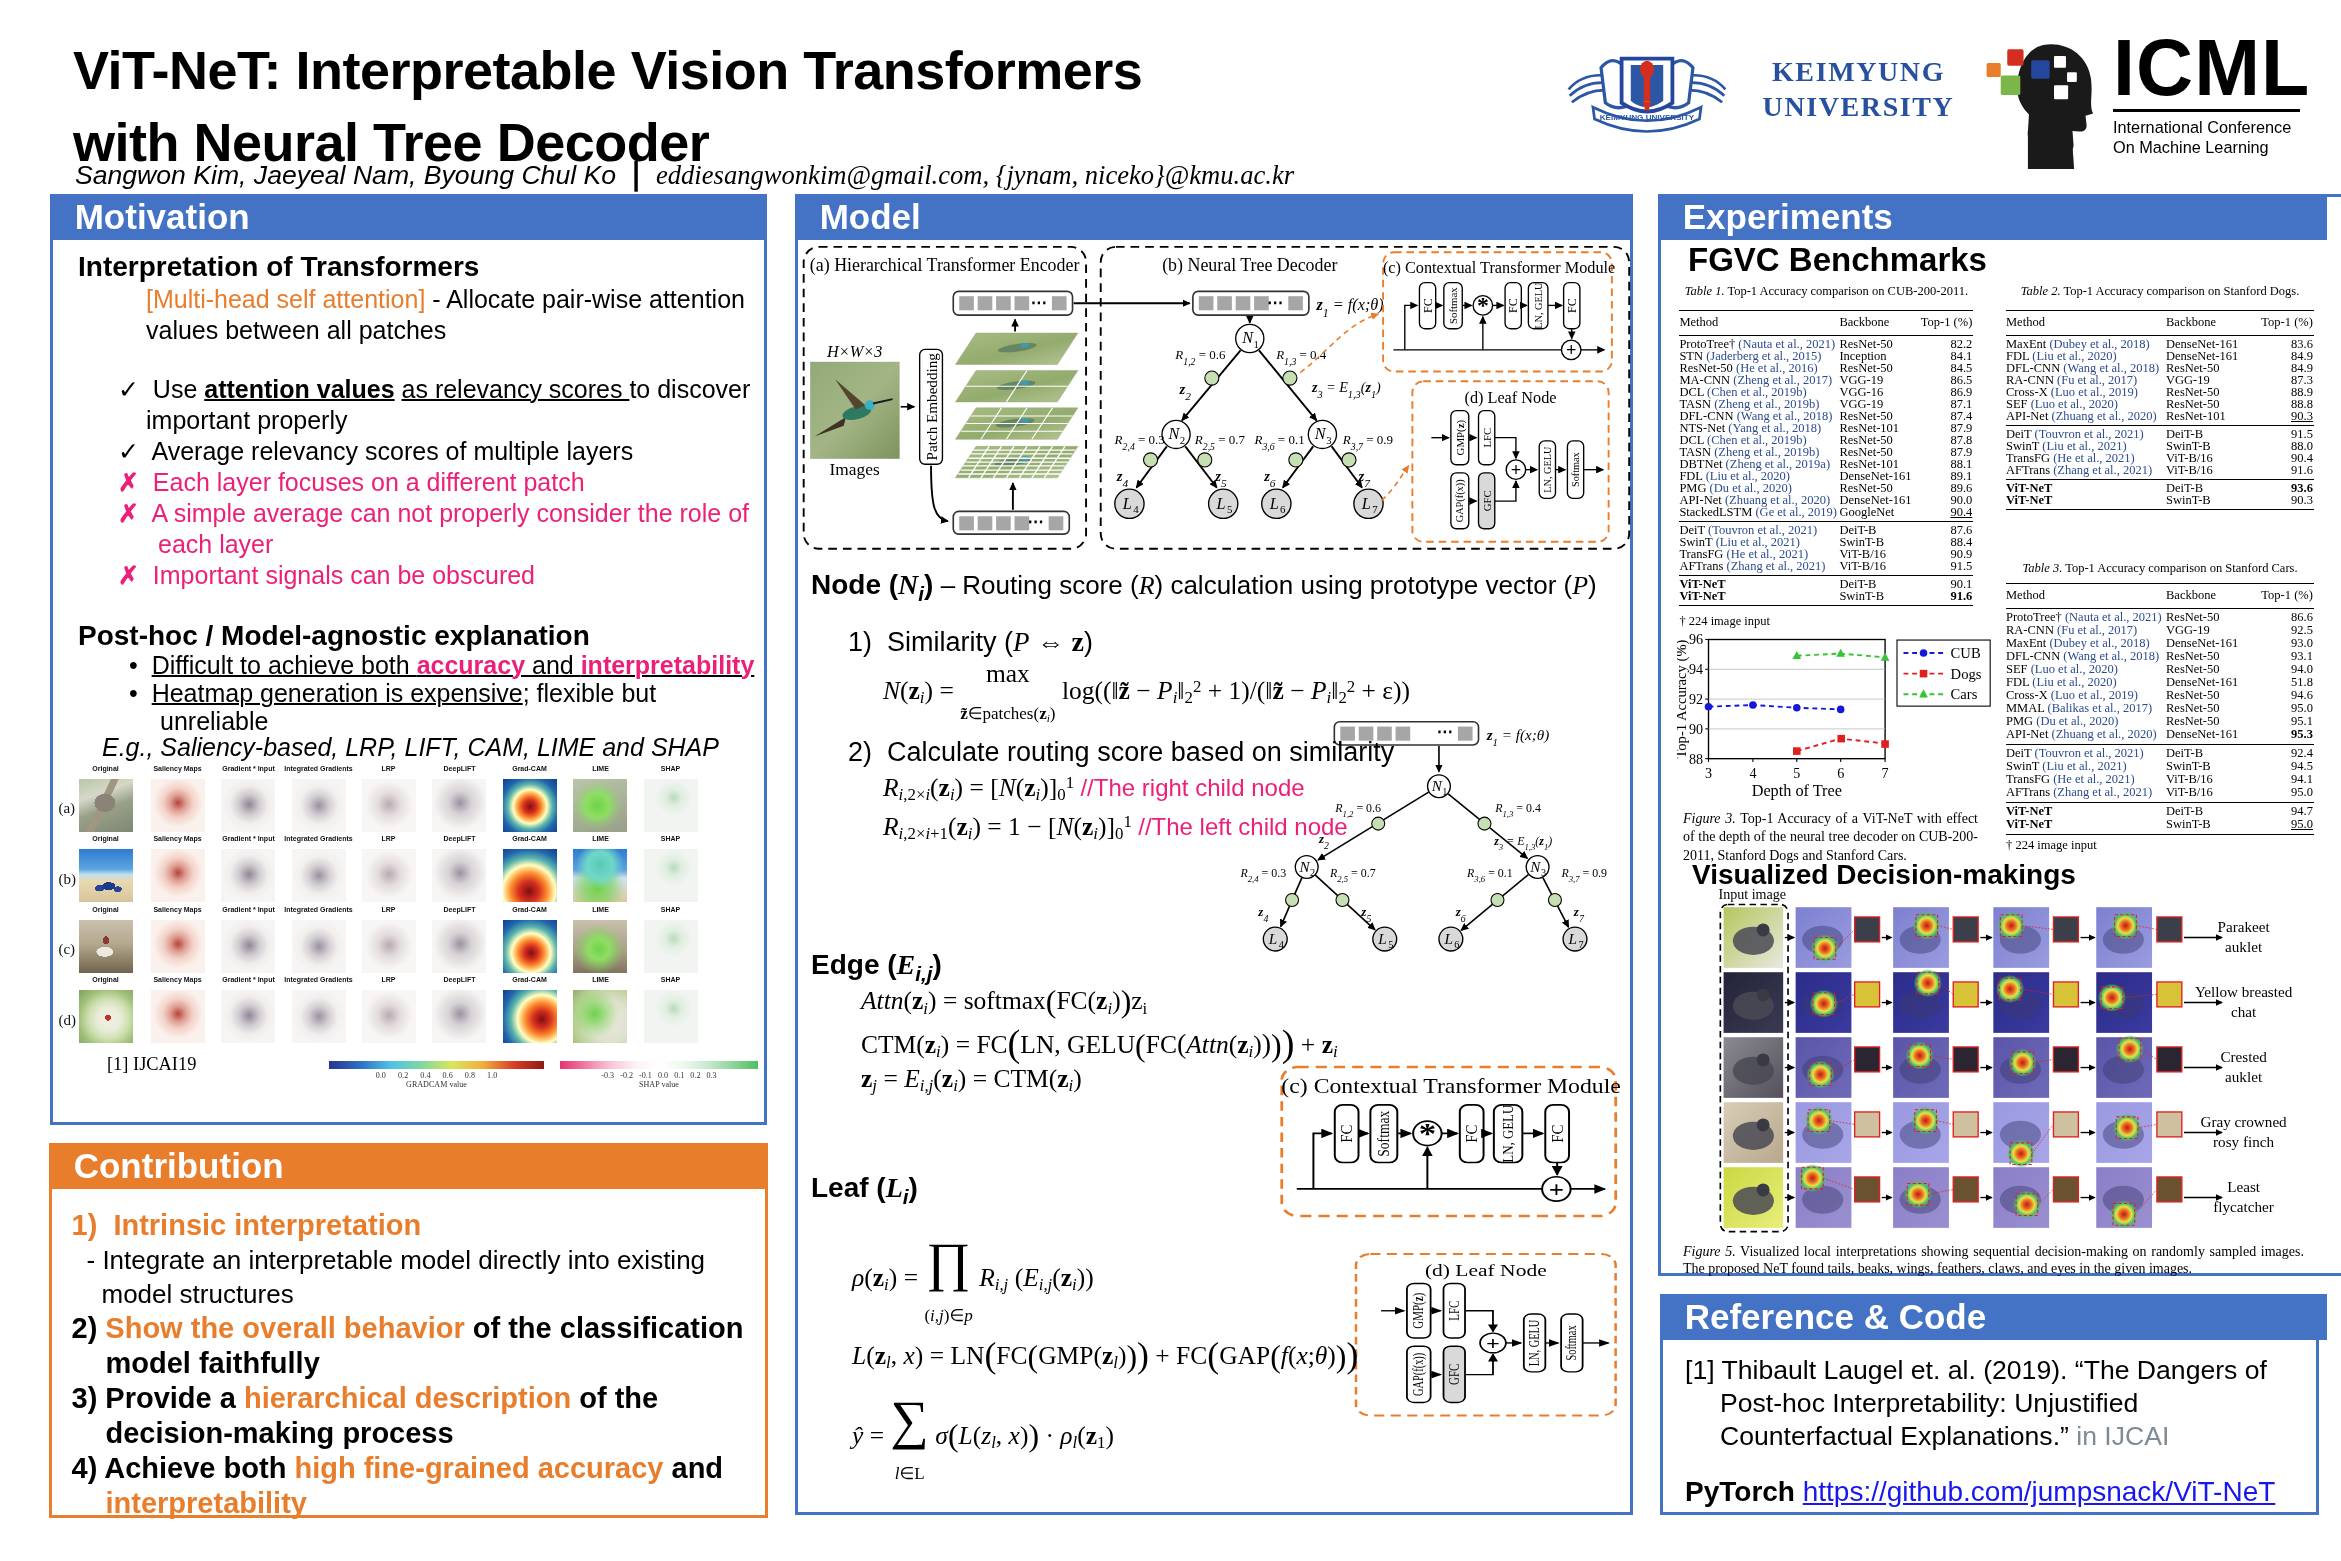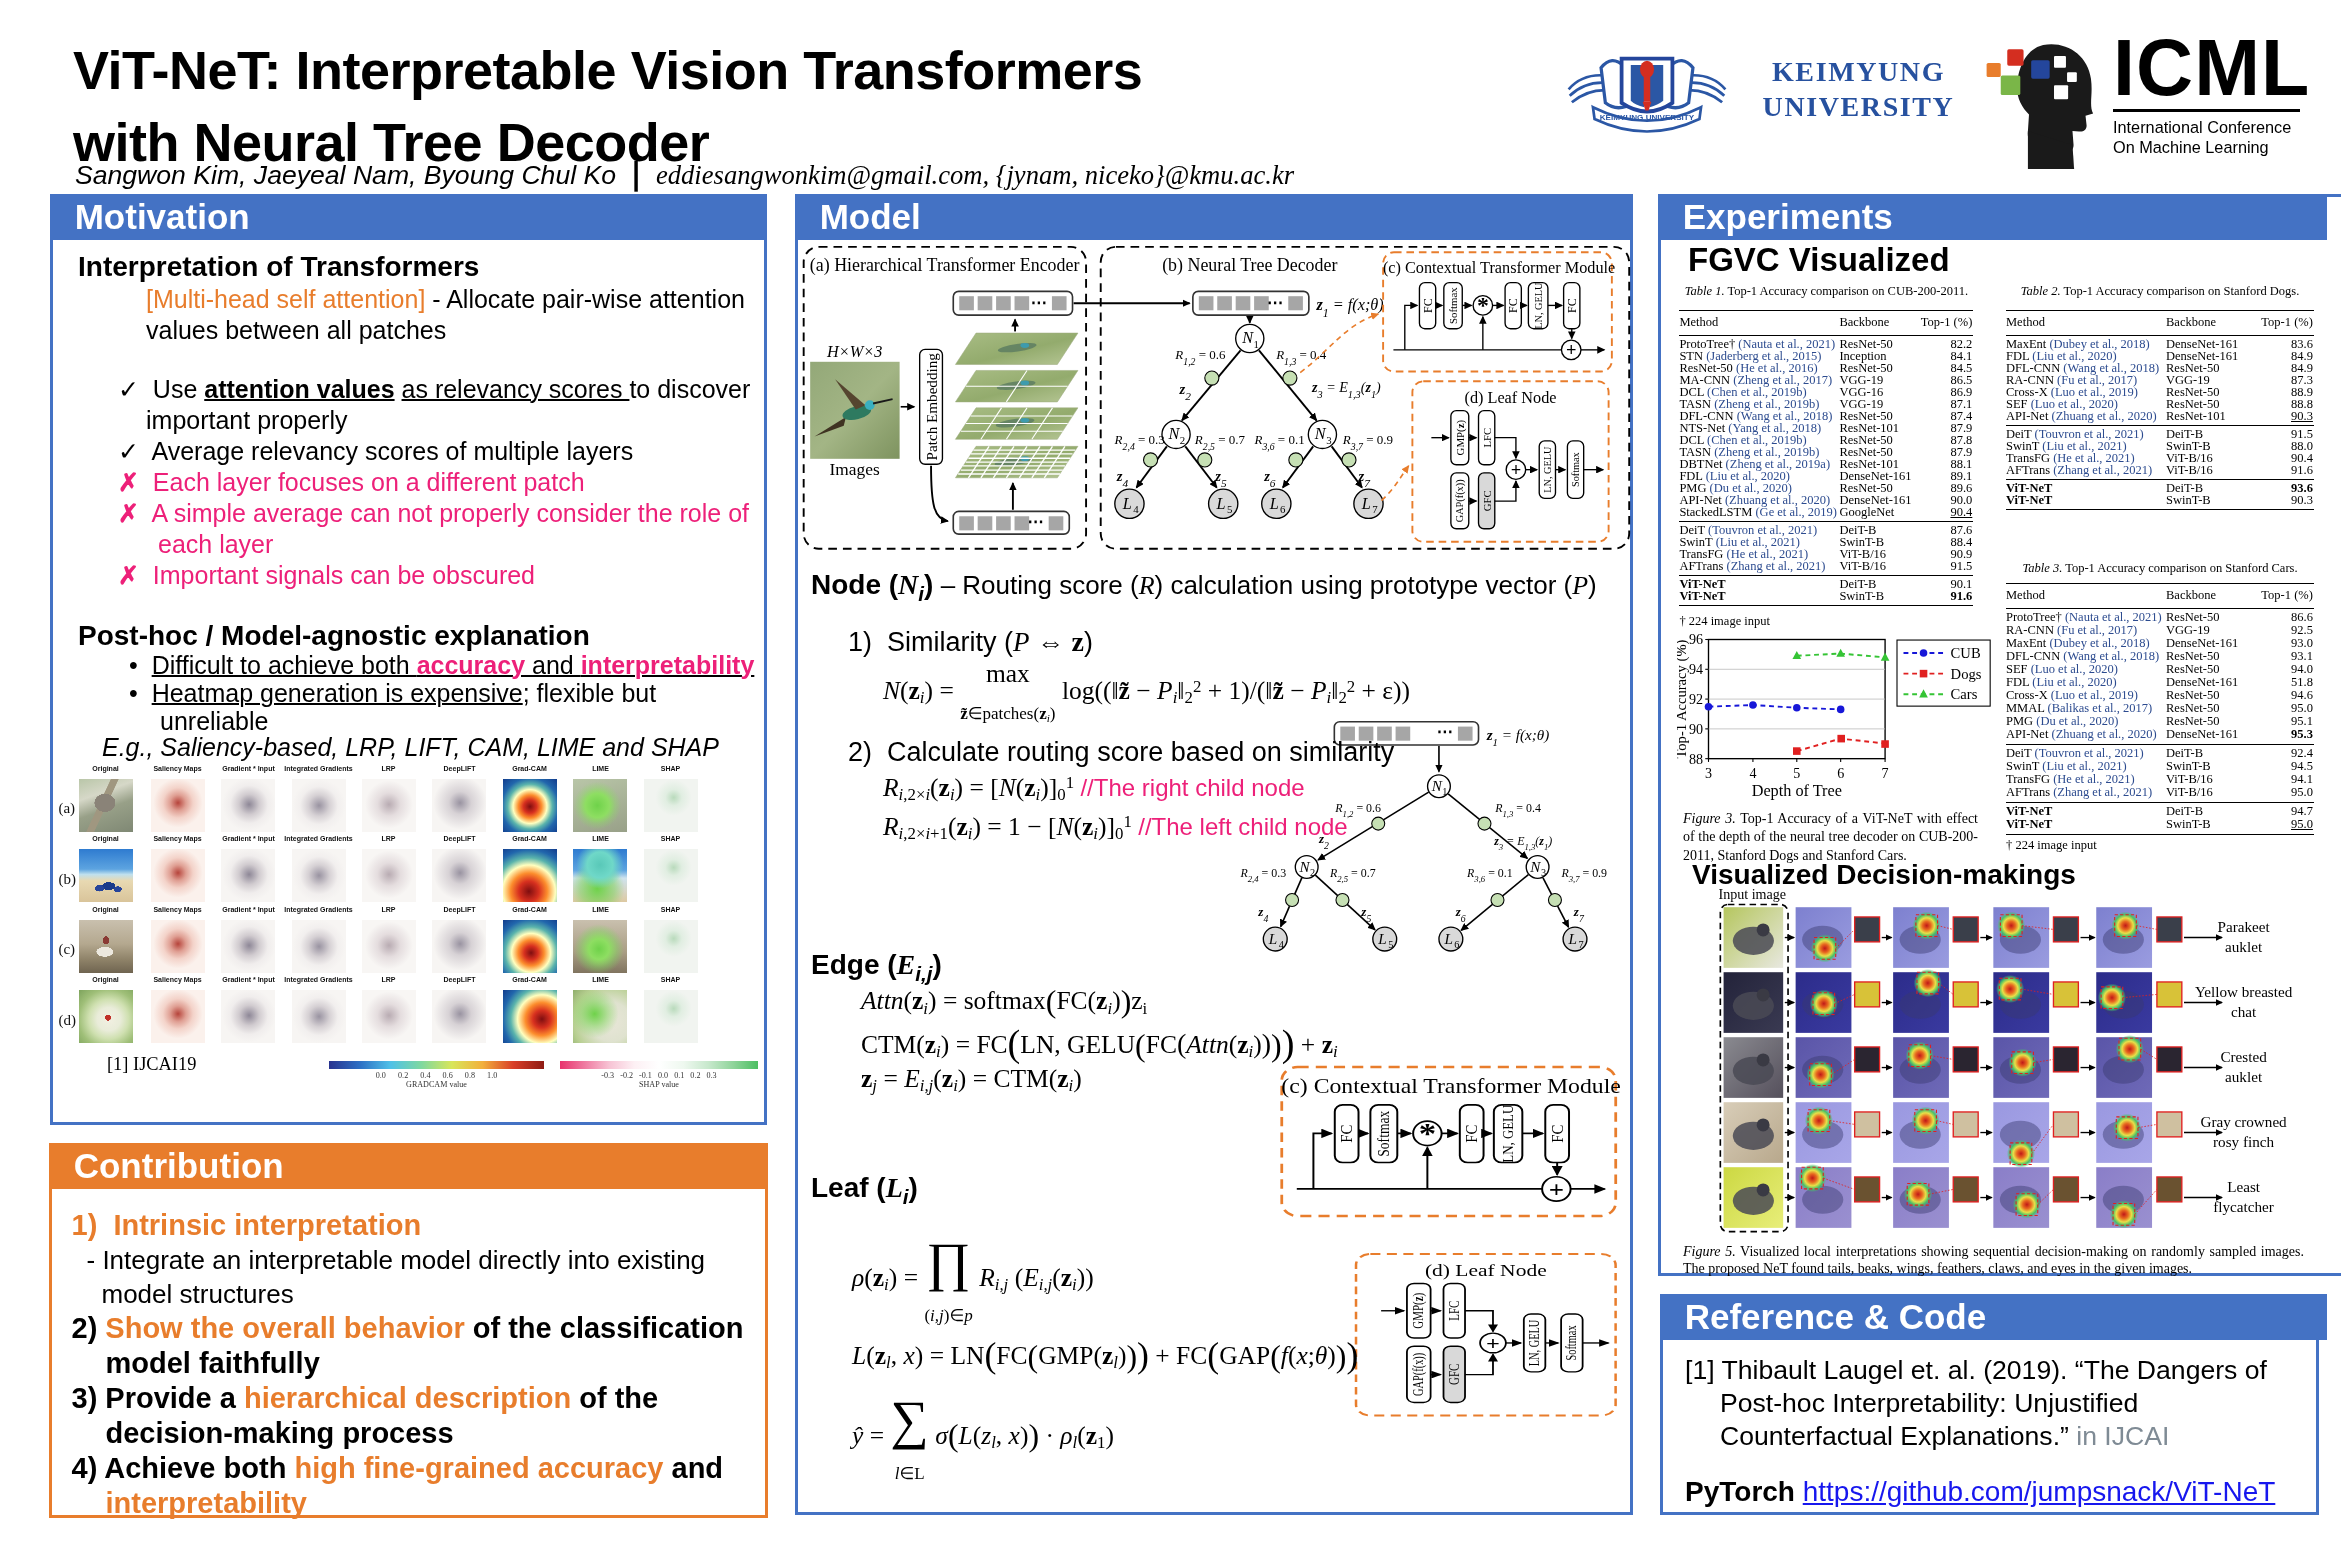--- a/index.html
+++ b/index.html
@@ -492,21 +492,21 @@
   <div class="eq" style="left:63px;top:867px"><b>z</b><sub><i>j</i></sub> = <i>E</i><sub><i>i,j</i></sub>(<b>z</b><sub><i>i</i></sub>) = CTM(<b>z</b><sub><i>i</i></sub>)</div>
   <div class="mh" style="left:13px;top:975px"><b>Leaf (<span class="mi">L</span><sub style="font-size:20.6px"><i>i</i></sub>)</b></div>
   <div class="eq" style="left:54px;top:1038px"><i>ρ</i>(<b>z</b><sub><i>i</i></sub>) = <span class="stk"><span class="op" style="font-size:54px">∏</span><span class="lo">(<i>i,j</i>)∈<i>p</i></span></span> <i>R</i><sub><i>i,j</i></sub> (<i>E</i><sub><i>i,j</i></sub>(<b>z</b><sub><i>i</i></sub>))</div>
   <div class="eq" style="left:54px;top:1137px"><i>L</i>(<b>z</b><sub><i>l</i></sub>, <i>x</i>) = LN<span class="bp" style="font-size:140%">(</span>FC<span class="bp">(</span>GMP(<b>z</b><sub><i>l</i></sub>)<span class="bp">)</span><span class="bp" style="font-size:140%">)</span> + FC<span class="bp" style="font-size:140%">(</span>GAP<span class="bp">(</span><i>f</i>(<i>x</i>;<i>θ</i>)<span class="bp">)</span><span class="bp" style="font-size:140%">)</span></div>
   <div class="eq" style="left:54px;top:1196px"><i>ŷ</i> = <span class="stk"><span class="op" style="font-size:54px">∑</span><span class="lo"><i>l</i>∈L</span></span> <i>σ</i><span class="bp">(</span><i>L</i>(<i>z</i><sub><i>l</i></sub>, <i>x</i>)<span class="bp">)</span> · <i>ρ</i><sub><i>l</i></sub>(<b>z</b><sub>1</sub>)</div>
 </div>
 </div>
 
 <div class="panel" id="p-exp" style="left:1658px;top:194px;width:798px;height:1082px">
   <div class="hd" style="width:669px">Experiments</div>
-  <div class="abs" style="left:27px;top:44px;font-size:33px;font-weight:bold">FGVC Visualized</div>
+  <div class="abs" style="left:27px;top:44px;font-size:33px;font-weight:bold">FGVC Benchmarks</div>
   <div id="tables" class="abs" style="left:0;top:0;width:669px;height:965px">
       <div class="tcap" style="left:18.4px;top:87px;width:294px"><i>Table 1.</i> Top-1 Accuracy comparison on CUB-200-2011.</div>
       <div class="tbl" style="left:18.4px;top:113px;width:294px">
         <div class="rule"></div>
         <div class="tr h">
           <span class="tm">Method</span>
           <span class="tb">Backbone</span>
           <span class="tt">Top-1 (%)</span>
         </div>
         <div class="rule m1"></div>

